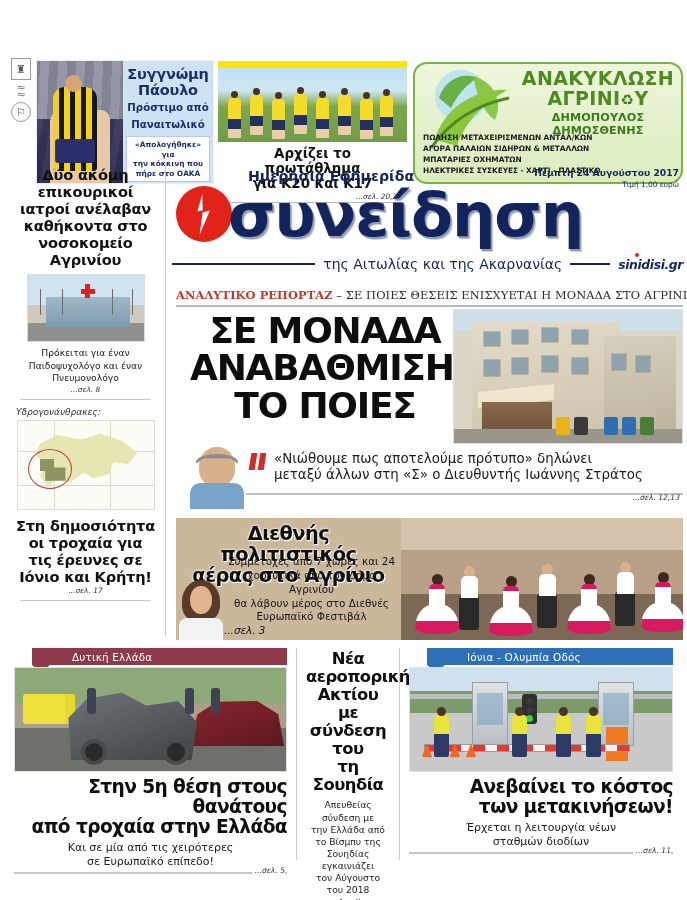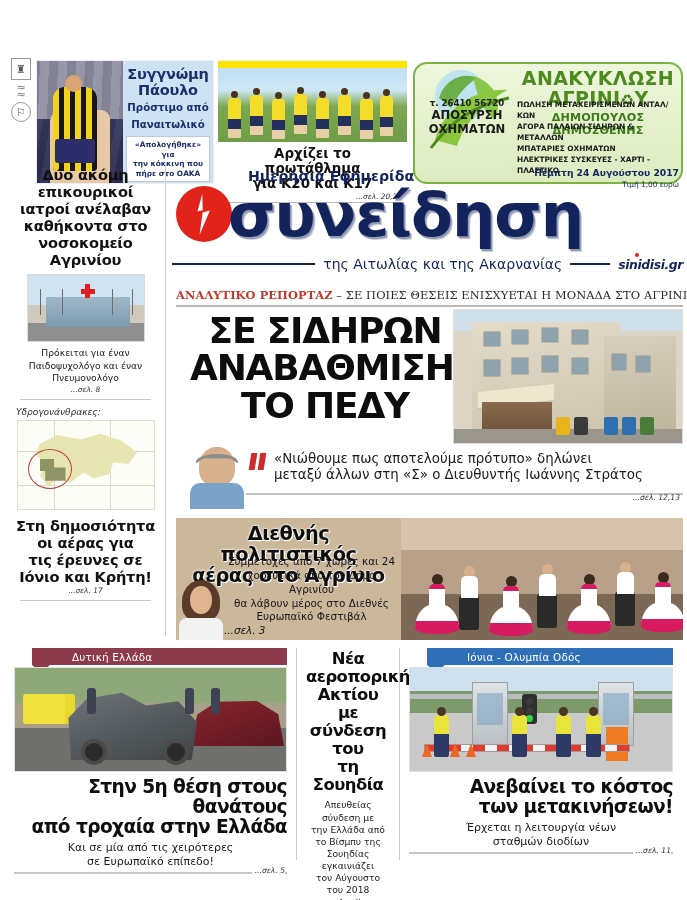--- a/index.html
+++ b/index.html
@@ -671,25 +671,20 @@
         <path d="M10 80 C30 52 58 36 88 30" stroke="#4e8b1f" stroke-width="3" fill="none"></path>
       </svg>
       <div class="ad-right">
         <div class="ad-l1">ΑΝΑΚΥΚΛΩΣΗ</div>
         <div class="ad-l2">
           <span>ΑΓΡΙΝΙ</span><span class="ad-recyc-glyph">♻</span><span>Υ</span>
         </div>
         <div class="ad-l3">ΔΗΜΟΠΟΥΛΟΣ ΔΗΜΟΣΘΕΝΗΣ</div>
       </div>
       <div class="ad-bottom">
-        <div class="ad-left-col">
-          <div class="ad-phone">τ. 26410 56720</div>
-          <div class="ad-withdraw">ΑΠΟΣΥΡΣΗ</div>
-          <div class="ad-withdraw">ΟΧΗΜΑΤΩΝ</div>
-        </div>
         <div class="ad-list">
           <div>ΠΩΛΗΣΗ ΜΕΤΑΧΕΙΡΙΣΜΕΝΩΝ ΑΝΤΑΛ/ΚΩΝ</div>
           <div>ΑΓΟΡΑ ΠΑΛΑΙΩΝ ΣΙΔΗΡΩΝ &amp; ΜΕΤΑΛΛΩΝ</div>
           <div>ΜΠΑΤΑΡΙΕΣ ΟΧΗΜΑΤΩΝ</div>
           <div>ΗΛΕΚΤΡΙΚΕΣ ΣΥΣΚΕΥΕΣ - ΧΑΡΤΙ - ΠΛΑΣΤΙΚΟ</div>
         </div>
       </div>
     </div>
   </div>
 
@@ -740,38 +735,38 @@
       <div class="grid-v" style="left:36px"></div>
       <div class="grid-v" style="left:92px"></div>
       <div class="grid-h" style="top:30px"></div>
       <div class="grid-h" style="top:64px"></div>
       <div class="gr"></div>
       <div class="blk"></div>
       <div class="circ"></div>
     </div>
     <div class="lc-head2">
       <div>Στη δημοσιότητα</div>
-      <div>οι αέρας για</div>
+      <div>οι τροχαία για</div>
       <div>τις έρευνες σε</div>
       <div>Ιόνιο και Κρήτη!</div>
     </div>
     <div class="lc-page">...σελ. 17</div>
     <div class="lc-rule"></div>
   </div>
 
   <div class="analytic">
     <div class="an-line"><span class="an-red">ΑΝΑΛΥΤΙΚΟ ΡΕΠΟΡΤΑΖ</span><span class="an-blk"> – ΣΕ ΠΟΙΕΣ ΘΕΣΕΙΣ ΕΝΙΣΧΥΕΤΑΙ Η ΜΟΝΑΔΑ ΣΤΟ ΑΓΡΙΝΙΟ</span></div>
     <div class="an-rule"></div>
   </div>
 
   <div class="main-story">
     <div class="ms-head">
-      <div>ΣΕ ΣΙΔΗΡΩΝ</div>
+      <div>ΣΕ ΜΟΝΑΔΑ</div>
       <div>ΑΝΑΒΑΘΜΙΣΗΣ</div>
-      <div>ΤΟ ΠΕΔΥ</div>
+      <div>ΤΟ ΠΟΙΕΣ</div>
     </div>
 
     <div class="ms-photo">
       <div class="bldg"></div>
       <div class="bldg2"></div>
       <div class="win" style="left:30px;top:22px;width:16px;height:14px"></div>
       <div class="win" style="left:58px;top:20px;width:16px;height:14px"></div>
       <div class="win" style="left:88px;top:18px;width:16px;height:14px"></div>
       <div class="win" style="left:118px;top:20px;width:16px;height:14px"></div>
       <div class="win" style="left:30px;top:50px;width:16px;height:16px"></div>

